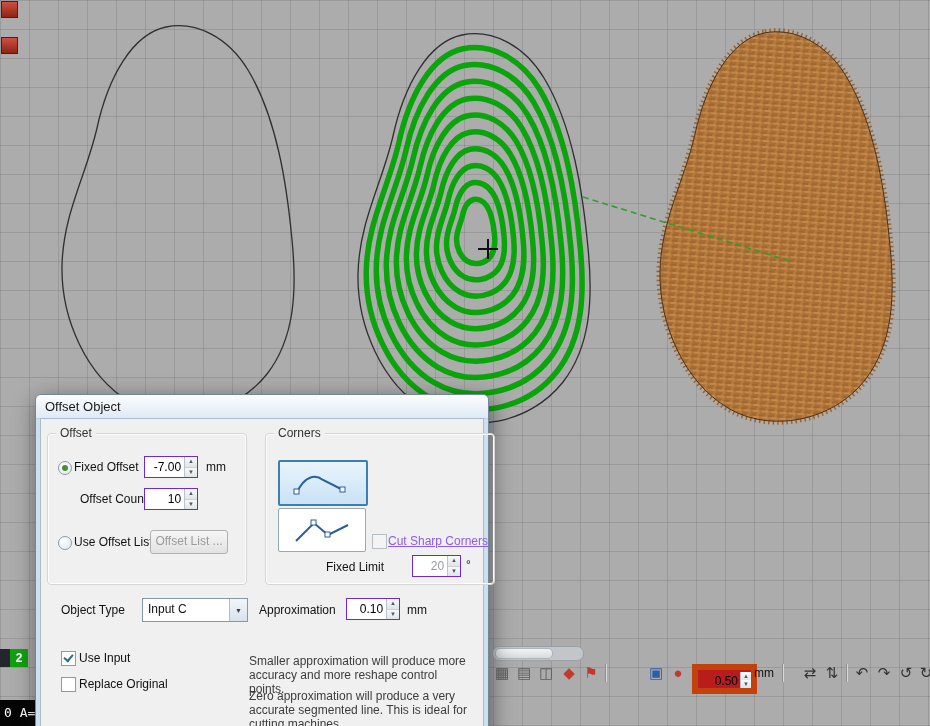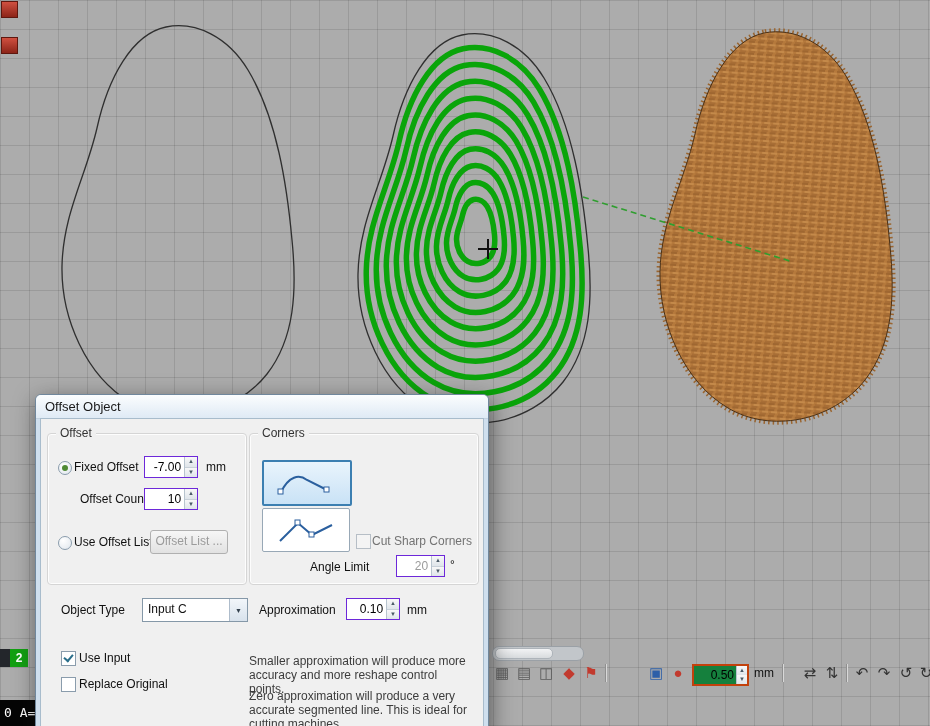--- a/index.html
+++ b/index.html
@@ -29,22 +29,22 @@
   
   .hscroll{position:absolute;left:492px;top:646px;width:90px;height:13px;background:#c2c6ca;
     border:1px solid #9aa0a6;border-radius:7px;}
   .hscroll .thumb{position:absolute;left:2px;top:1px;width:56px;height:9px;
     background:linear-gradient(#f2f3f4,#d8dbde);border:1px solid #aeb4ba;border-radius:5px;}
 
   
   .tbi{position:absolute;top:663px;width:20px;height:20px;font-size:15px;line-height:20px;
     text-align:center;cursor:default;}
   .tb-sep{position:absolute;top:664px;width:1px;height:18px;background:#8f8f8f;border-right:1px solid #d8d8d8;}
-  .tb-input{position:absolute;left:692px;top:664px;width:53px;height:18px;background:#15803d;
-    border:2px solid #c2410c;display:flex;}
+  .tb-input{position:absolute;left:692px;top:664px;width:53px;height:18px;background:#b91c1c;
+    border:6px solid #c2410c;display:flex;align-items:flex-end;}
   .tb-input input{border:none;outline:none;width:38px;font:12px "Liberation Sans",sans-serif;
     text-align:right;padding:0 2px;background:transparent;}
   .tb-input .btns{width:12px;border-left:1px solid #b8c4ce;display:flex;flex-direction:column;}
   .tb-input .btns span, .spin .btns span{flex:1;font-size:6px;line-height:8px;text-align:center;
     color:#4a5a66;background:linear-gradient(#f8f8f8,#dfe5ea);}
   .tb-mm{position:absolute;left:754px;top:666px;font-size:12px;color:#111;}
 
   
   .dialog{position:absolute;left:35px;top:394px;width:452px;height:340px;background:#cfdfee;
     border:1px solid #70879c;border-radius:6px 6px 0 0;
@@ -53,21 +53,21 @@
     background:linear-gradient(#fbfdfe,#dfeaf5);border-radius:5px 5px 0 0;
     border-bottom:1px solid #c3d2e0;font-size:13px;color:#1a1a1a;line-height:23px;padding-left:9px;}
   .dialog-body{position:absolute;left:4px;right:4px;top:23px;bottom:0;background:#f0f0f0;
     border:1px solid #a8bccc;border-bottom:none;font-size:12px;color:#111;}
 
   .group{position:absolute;border:1px solid #d5d5d5;border-radius:4px;
     box-shadow:inset 0 0 0 1px #fdfdfd;}
   .group-caption{position:absolute;top:-8px;left:8px;background:#f0f0f0;padding:0 4px;color:#333;}
 
   .lbl{position:absolute;white-space:nowrap;}
-  .lbl.disabled{color:#737373;}
+  .lbl.disabled{color:#8b5cf6;text-decoration:underline;}
 
   .radio{position:absolute;width:12px;height:12px;border-radius:50%;
     border:1px solid #8a9cac;background:radial-gradient(circle at 35% 30%,#fff,#dfe6ec);}
   .radio.selected::after{content:"";position:absolute;left:3px;top:3px;width:6px;height:6px;
     border-radius:50%;background:#4f8a34;}
 
   .checkbox{position:absolute;width:13px;height:13px;background:#fff;border:1px solid #8a9cac;}
   .checkbox.checked::after{content:"";position:absolute;left:2px;top:2px;width:7px;height:4px;
     border-left:2px solid #2a6e8a;border-bottom:2px solid #2a6e8a;transform:rotate(-50deg);}
   .checkbox.disabled{background:#f4f4f4;border-color:#b6bec6;}
@@ -204,21 +204,21 @@
               <span>▲</span>
               <span>▼</span>
             </span>
         </span>
 
         <span class="radio" style="left:10px;top:102px;"></span>
         <span class="lbl" style="left:26px;top:101px;">Use Offset List</span>
         <span class="btn-std" style="left:102px;top:96px;width:76px;height:22px;">Offset List ...</span>
       </div>
 
-      <div class="group" style="left:208px;top:14px;width:228px;height:150px;">
+      <div class="group" style="left:224px;top:14px;width:228px;height:150px;">
         <span class="group-caption">Corners</span>
 
         <span class="corner-btn selected" style="left:12px;top:26px;">
           <svg width="64" height="30">
             <path d="M6 24 C14 8 24 6 32 12 L52 22" stroke="#2a5f9e" fill="none" stroke-width="2"></path>
             <rect x="3" y="21" width="5" height="5" fill="#fff" stroke="#2a5f9e"></rect>
             <rect x="49" y="19" width="5" height="5" fill="#fff" stroke="#2a5f9e"></rect>
           </svg>
         </span>
 
@@ -226,21 +226,21 @@
           <svg width="64" height="30">
             <path d="M6 26 L24 8 L38 20 L58 10" stroke="#2a5f9e" fill="none" stroke-width="2"></path>
             <rect x="21" y="5" width="5" height="5" fill="#fff" stroke="#2a5f9e"></rect>
             <rect x="35" y="17" width="5" height="5" fill="#fff" stroke="#2a5f9e"></rect>
           </svg>
         </span>
 
         <span class="checkbox disabled" style="left:106px;top:100px;"></span>
         <span class="lbl disabled" style="left:122px;top:100px;">Cut Sharp Corners</span>
 
-        <span class="lbl" style="left:60px;top:126px;">Angle Limit</span>
+        <span class="lbl" style="left:60px;top:126px;">Fixed Limit</span>
         <span class="spin disabled" style="left:146px;top:121px;width:47px;">
           <input style="width: 31px;" value="20">
           <span class="btns">
               <span>▲</span>
               <span>▼</span>
             </span>
         </span>
         <span class="lbl" style="left:200px;top:124px;">°</span>
       </div>
 

